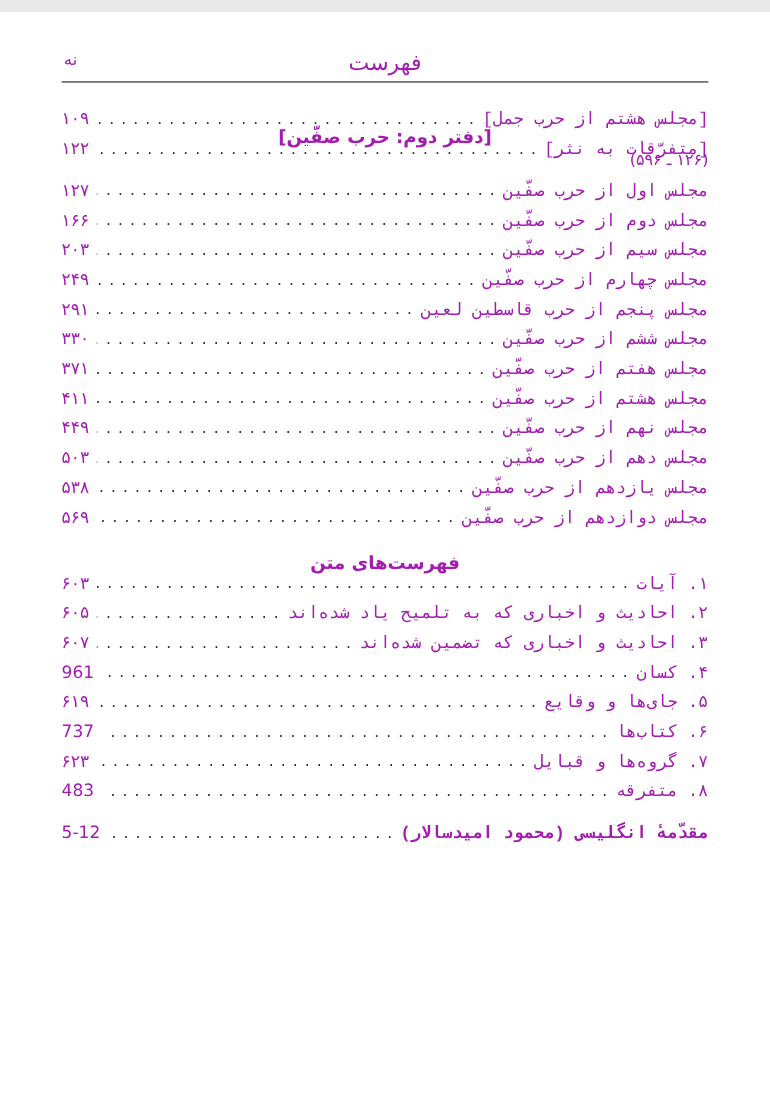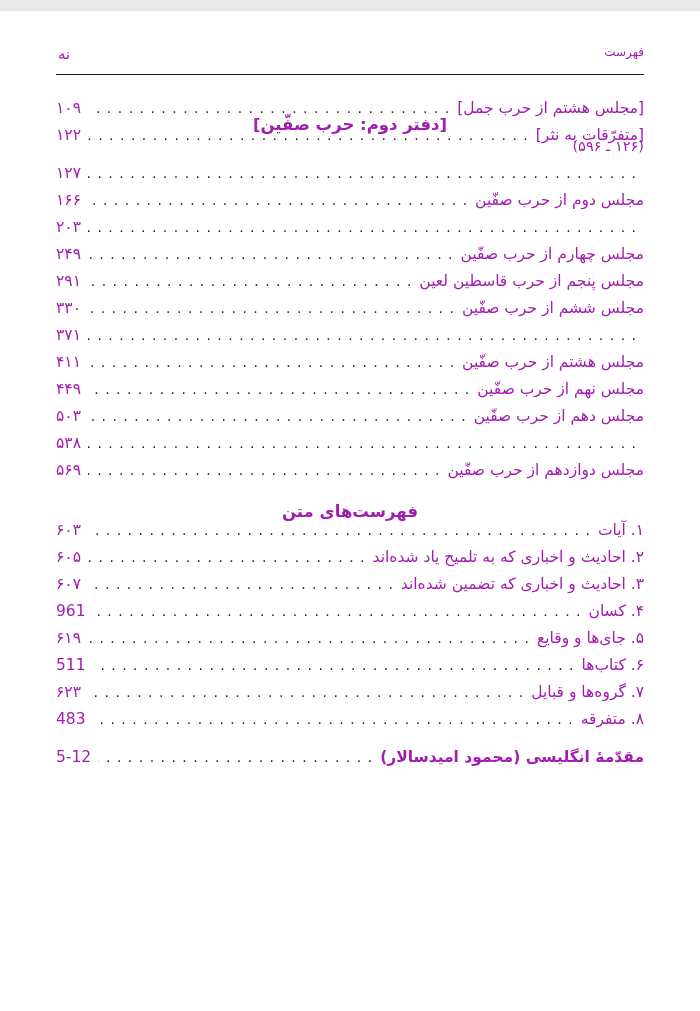--- a/index.html
+++ b/index.html
@@ -18,40 +18,40 @@
   
   .page-header {
     position: relative;
     height: 22px;
     padding-bottom: 7px;
     border-bottom: 1.5px solid #1a1a1a;
   }
   .header-title {
     position: absolute;
     left: 0; right: 0;
-    text-align: right;
-    font-size: 12px;
+    text-align: center;
+    font-size: 20px;
   }
   .header-pagenum {
     position: absolute;
     left: 2px;
     top: 0;
     font-size: 15px;
   }
   
   .toc { padding-top: 24px; }
   .toc-rows { }
   .toc-row {
     display: flex;
     align-items: baseline;
     height: 27px;
     font-size: 15.5px;
     white-space: nowrap;
   }
-  .toc-title { flex: 0 0 auto; }
+  .toc-title { flex: 0 0 auto; font-family: Liberation Mono, monospace; }
   .toc-leader {
     flex: 1 1 auto;
     overflow: hidden;
     white-space: nowrap;
     margin: 0 7px;
     min-width: 10px;
   }
   .toc-leader::before {
     content: ". . . . . . . . . . . . . . . . . . . . . . . . . . . . . . . . . . . . . . . . . . . . . . . . . . . . . . . . . . . . . . . . . . . . . . . . . . . . . . . . . . . . . . . . . . . . . . . . . . . . . . . . . . . .";
     letter-spacing: 1px;
@@ -104,31 +104,33 @@
           </div>
         </div>
     </section>
 
     <section>
       <h2 class="section-heading">[دفتر دوم: حرب صفّین]</h2>
       <div class="section-range">(۱۲۶ ـ ۵۹۶)</div>
       <div class="toc-rows">
 
           <div class="toc-row">
+            <span class="toc-title">مجلس اول از حرب صفّین</span>
             <span class="toc-leader"></span>
             <span class="toc-page">۱۲۷</span>
           </div>
 
           <div class="toc-row">
             <span class="toc-title">مجلس دوم از حرب صفّین</span>
             <span class="toc-leader"></span>
             <span class="toc-page">۱۶۶</span>
           </div>
 
           <div class="toc-row">
+            <span class="toc-title">مجلس سیم از حرب صفّین</span>
             <span class="toc-leader"></span>
             <span class="toc-page">۲۰۳</span>
           </div>
 
           <div class="toc-row">
             <span class="toc-title">مجلس چهارم از حرب صفّین</span>
             <span class="toc-leader"></span>
             <span class="toc-page">۲۴۹</span>
           </div>
 
@@ -138,20 +140,21 @@
             <span class="toc-page">۲۹۱</span>
           </div>
 
           <div class="toc-row">
             <span class="toc-title">مجلس ششم از حرب صفّین</span>
             <span class="toc-leader"></span>
             <span class="toc-page">۳۳۰</span>
           </div>
 
           <div class="toc-row">
+            <span class="toc-title">مجلس هفتم از حرب صفّین</span>
             <span class="toc-leader"></span>
             <span class="toc-page">۳۷۱</span>
           </div>
 
           <div class="toc-row">
             <span class="toc-title">مجلس هشتم از حرب صفّین</span>
             <span class="toc-leader"></span>
             <span class="toc-page">۴۱۱</span>
           </div>
 
@@ -161,20 +164,21 @@
             <span class="toc-page">۴۴۹</span>
           </div>
 
           <div class="toc-row">
             <span class="toc-title">مجلس دهم از حرب صفّین</span>
             <span class="toc-leader"></span>
             <span class="toc-page">۵۰۳</span>
           </div>
 
           <div class="toc-row">
+            <span class="toc-title">مجلس یازدهم از حرب صفّین</span>
             <span class="toc-leader"></span>
             <span class="toc-page">۵۳۸</span>
           </div>
 
           <div class="toc-row">
             <span class="toc-title">مجلس دوازدهم از حرب صفّین</span>
             <span class="toc-leader"></span>
             <span class="toc-page">۵۶۹</span>
           </div>
         </div>
@@ -210,21 +214,21 @@
 
           <div class="toc-row">
             <span class="toc-title">۵. جای‌ها و وقایع</span>
             <span class="toc-leader"></span>
             <span class="toc-page">۶۱۹</span>
           </div>
 
           <div class="toc-row">
             <span class="toc-title">۶. کتاب‌ها</span>
             <span class="toc-leader"></span>
-            <span class="toc-page">511</span>
+            <span class="toc-page">737</span>
           </div>
 
           <div class="toc-row">
             <span class="toc-title">۷. گروه‌ها و قبایل</span>
             <span class="toc-leader"></span>
             <span class="toc-page">۶۲۳</span>
           </div>
 
           <div class="toc-row">
             <span class="toc-title">۸. متفرقه</span>

